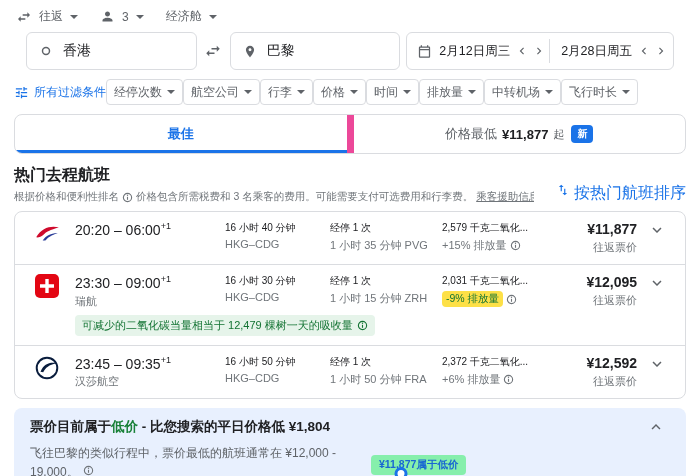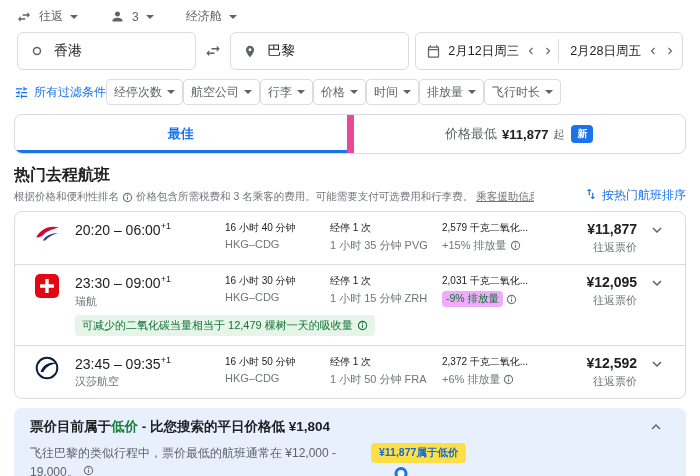--- a/index.html
+++ b/index.html
@@ -5,26 +5,26 @@
   * { box-sizing: border-box; margin: 0; padding: 0; }
   html,body { width: 700px; height: 476px; }
   body {
     font-family: "Liberation Sans", "DejaVu Sans", sans-serif;
     color: #202124; background: #fff; overflow: hidden;
   }
   button { font-family: inherit; cursor: pointer; background: none; border: none; color: inherit; }
   .app { padding: 6px 14px 8px; }
 
   
-  .topbar { display: flex; align-items: center; gap: 32px; padding: 2px 2px 7px; }
+  .topbar { display: flex; align-items: center; gap: 22px; padding: 2px 2px 7px; }
   .opt { display: flex; align-items: center; gap: 7px; font-size: 12px; color: #5f6368; }
   .caret { width: 0; height: 0; border-left: 4px solid transparent; border-right: 4px solid transparent; border-top: 4px solid #5f6368; display: inline-block; }
 
   
-  .search-row { display: flex; align-items: center; gap: 6px; margin: 0 3px 9px; }
+  .search-row { display: flex; align-items: center; gap: 6px; margin: 0 12px 9px; }
   .field { border: 1px solid #dadce0; border-radius: 6px; height: 38px; display: flex; align-items: center; gap: 10px; padding: 0 12px; font-size: 14px; background: #fff; }
   .field.origin, .field.dest { width: 190px; }
   .swap-btn { width: 24px; height: 24px; display: flex; align-items: center; justify-content: center; }
   .dates { border: 1px solid #dadce0; border-radius: 6px; height: 38px; display: flex; align-items: center; margin-left: auto; font-size: 12.5px; padding: 0 2px; width: 272px; }
   .date-part { display: flex; align-items: center; padding: 0 2px; flex: 1; height: 24px; }
   .date-part.return { border-left: 1px solid #dadce0; }
   .dtxt { padding: 0 3px; white-space: nowrap; }
   .nav-btn { width: 17px; height: 24px; display: flex; align-items: center; justify-content: center; }
 
   
@@ -40,54 +40,54 @@
   .tab.cheapest { border-left: 7px solid #ec4899; color: #5f6368; }
   .tab-price { color: #202124; font-weight: 700; }
   .tab-suffix { font-size: 11px; color: #5f6368; }
   .badge-new { background: #1a73e8; color: #fff; font-size: 10px; font-weight: 700; padding: 2px 6px; border-radius: 4px; margin-left: 2px; }
 
   
   .results-head { display: flex; justify-content: space-between; align-items: flex-end; margin-bottom: 7px; }
   .rh-title { font-size: 16px; font-weight: 700; margin-bottom: 4px; }
   .rh-sub { font-size: 10.5px; color: #70757a; display: flex; align-items: center; gap: 3px; max-width: 520px; white-space: nowrap; overflow: hidden; }
   .rh-sub .link { text-decoration: underline; color: #70757a; }
-  .sort-btn { display: flex; gap: 4px; color: #1a73e8; font-size: 12px; white-space: nowrap; }
+  .sort-btn { display: flex; gap: 4px; color: #1a73e8; font-size: 16px; white-space: nowrap; }
 
   
   .flight-list { border: 1px solid #dadce0; border-radius: 8px; overflow: hidden; margin-bottom: 9px; background: #fff; }
   .flight { border-bottom: 1px solid #dadce0; padding: 9px 14px; }
   .flight:last-child { border-bottom: none; }
   .fcols { display: flex; align-items: flex-start; }
   .logo { width: 36px; display: flex; align-items: center; justify-content: center; margin-right: 10px; flex: none; }
   .fcol { flex: none; }
   .fcol.times { width: 150px; }
   .fcol.dur { width: 105px; }
   .fcol.stops { width: 112px; }
   .fcol.emis { width: 130px; }
   .fcol.pricecol { flex: 1; text-align: right; }
   .t1 { font-size: 14px; font-weight: 500; }
   .t1 sup { font-size: 9px; }
   .t2 { font-size: 10px; }
   .sub2 { font-size: 11px; color: #70757a; margin-top: 3px; display: flex; align-items: center; gap: 3px; }
   .pricecol .p { font-size: 14px; font-weight: 700; }
   .pricecol .sub2 { justify-content: flex-end; }
   .expand-btn { width: 28px; margin-left: 6px; display: flex; justify-content: center; }
-  .emis-badge { background: #f0abfc; color: #137333; border-radius: 4px; padding: 1px 4px; font-size: 10.5px; }
+  .emis-badge { background: #fde047; color: #137333; border-radius: 4px; padding: 1px 4px; font-size: 10.5px; }
   .eco-banner { display: inline-flex; align-items: center; gap: 4px; background: #e6f4ea; color: #137333; font-size: 11px; border-radius: 4px; padding: 3px 7px; margin: 6px 0 0 46px; justify-content: space-between; }
 
   
   .insights { background: #e8f0fe; border-radius: 8px; padding: 10px 16px 8px; }
   .ins-head { display: flex; justify-content: space-between; align-items: flex-start; }
   .ins-title { font-size: 13.5px; font-weight: 700; }
   .ins-title .low { color: #188038; }
   .ins-body { display: flex; justify-content: space-between; align-items: flex-start; margin-top: 7px; }
   .ins-desc { font-size: 12px; color: #5f6368; width: 330px; line-height: 1.5; display: inline; }
   .ins-desc-wrap { width: 330px; }
   .slider { position: relative; width: 295px; height: 52px; margin-right: 6px; flex: none; }
-  .tooltip { position: absolute; left: 2px; top: 0; background: #fde047; color: #1967d2; font-size: 10.5px; font-weight: 700; padding: 3px 8px; border-radius: 4px; white-space: nowrap; }
+  .tooltip { position: absolute; left: 2px; top: 12px; background: #86efac; color: #1967d2; font-size: 10.5px; font-weight: 700; padding: 3px 8px; border-radius: 4px; white-space: nowrap; }
   .dot { position: absolute; left: 11%; top: 24px; width: 13px; height: 13px; border: 3px solid #1a73e8; background: #fff; border-radius: 50%; transform: translateX(-50%); }
   .i-info { color: #70757a; flex: none; }
 </style>
 </head>
 <body>
 
 <div class="app">
 
   <div class="topbar">
     <button class="opt">
@@ -183,20 +183,24 @@
     <button class="chip">
         <span>价格</span>
         <span class="caret"></span>
       </button>
     <button class="chip">
         <span>时间</span>
         <span class="caret"></span>
       </button>
     <button class="chip">
         <span>排放量</span>
+        <span class="caret"></span>
+      </button>
+    <button class="chip">
+        <span>中转机场</span>
         <span class="caret"></span>
       </button>
     <button class="chip">
         <span>飞行时长</span>
         <span class="caret"></span>
       </button>
   </div>
 
   <div class="tabs">
     <div class="tab selected">

